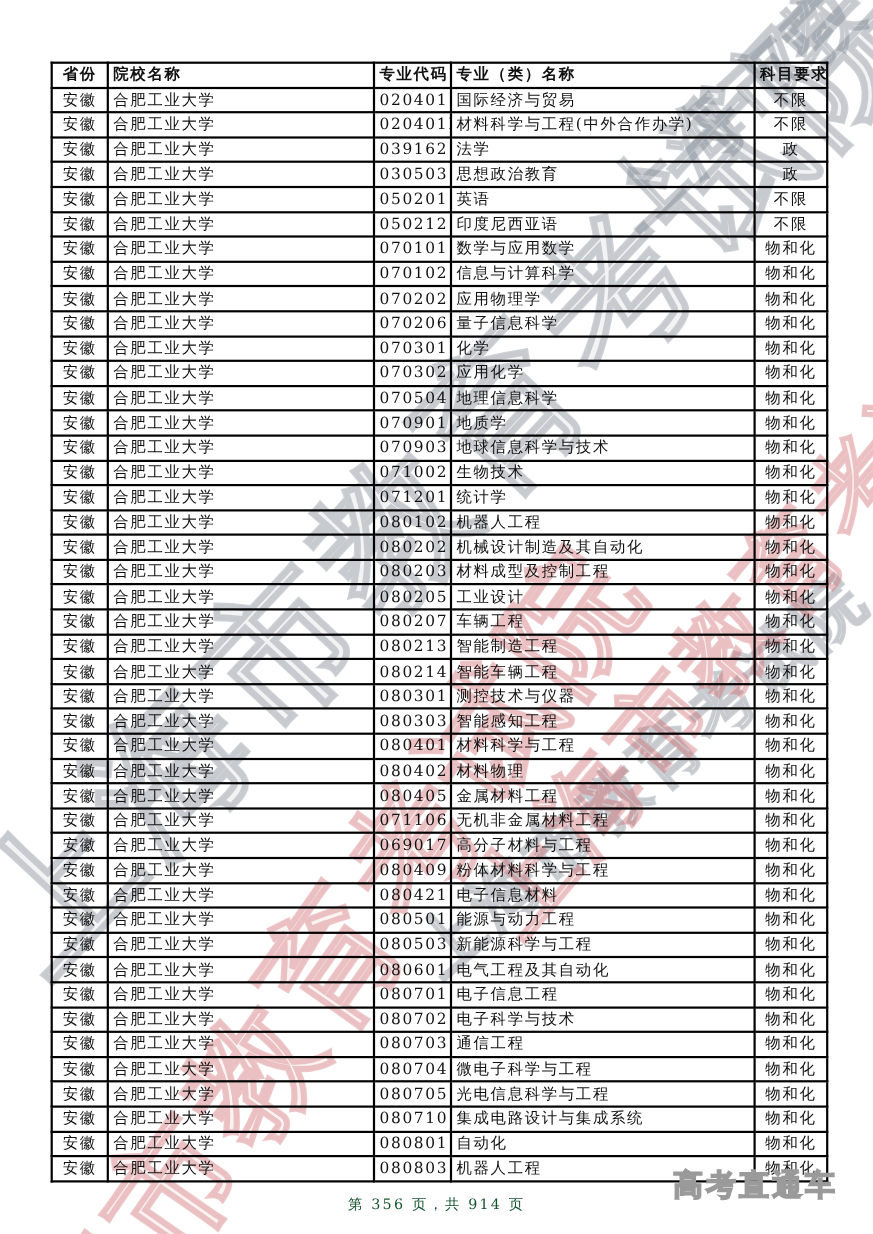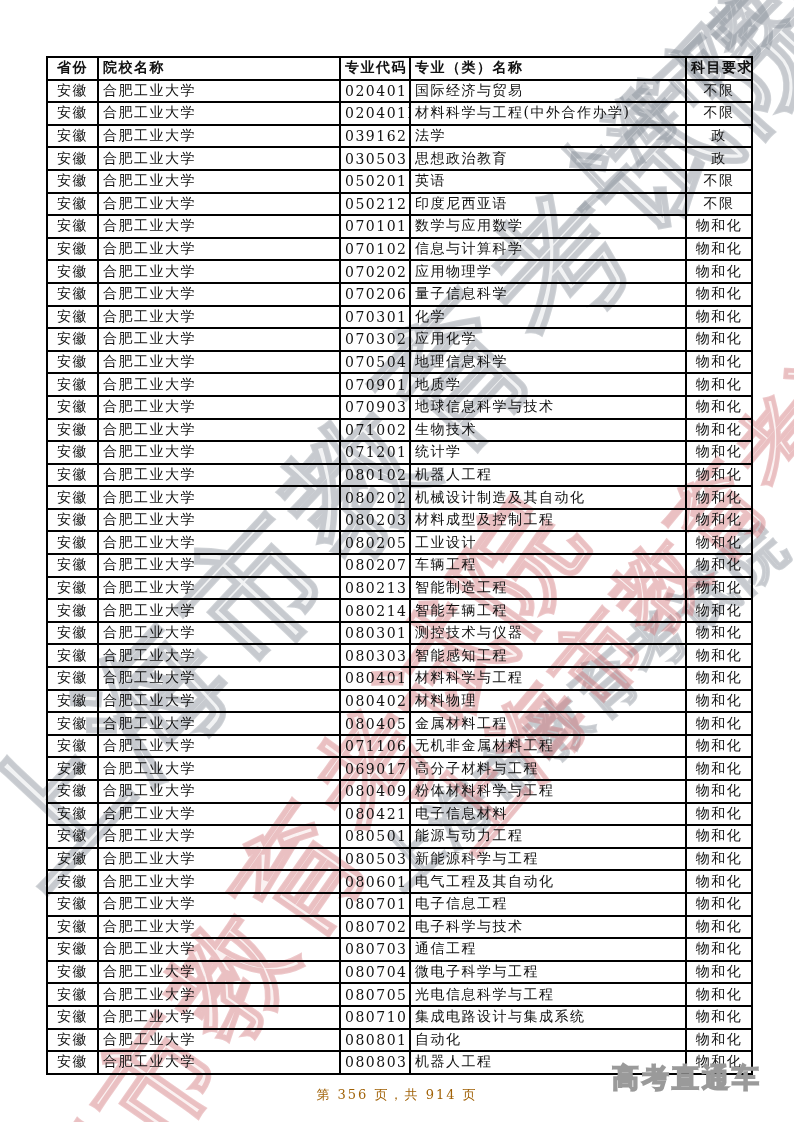--- a/index.html
+++ b/index.html
@@ -54,21 +54,21 @@
   }
   table.majors th { font-weight: bold; }
   .al { text-align: left; padding-left: 6px; }
   .ac { text-align: center; }
 
   
   .page-indicator {
     position: absolute; top: 1086px; left: 0; width: 794px;
     text-align: center;
     font-size: 13px; letter-spacing: 2px;
-    color: #a16207; z-index: 2;
+    color: #14532d; z-index: 2;
   }
   .brand {
     position: absolute; top: 1064px; left: 612px;
     font-size: 27px; font-weight: bold; letter-spacing: 3px;
     color: rgba(158, 158, 158, 0.45);
     -webkit-text-stroke: 1.5px #9a9a9a;
     z-index: 3; line-height: 1;
   }
 </style>
 </head>

